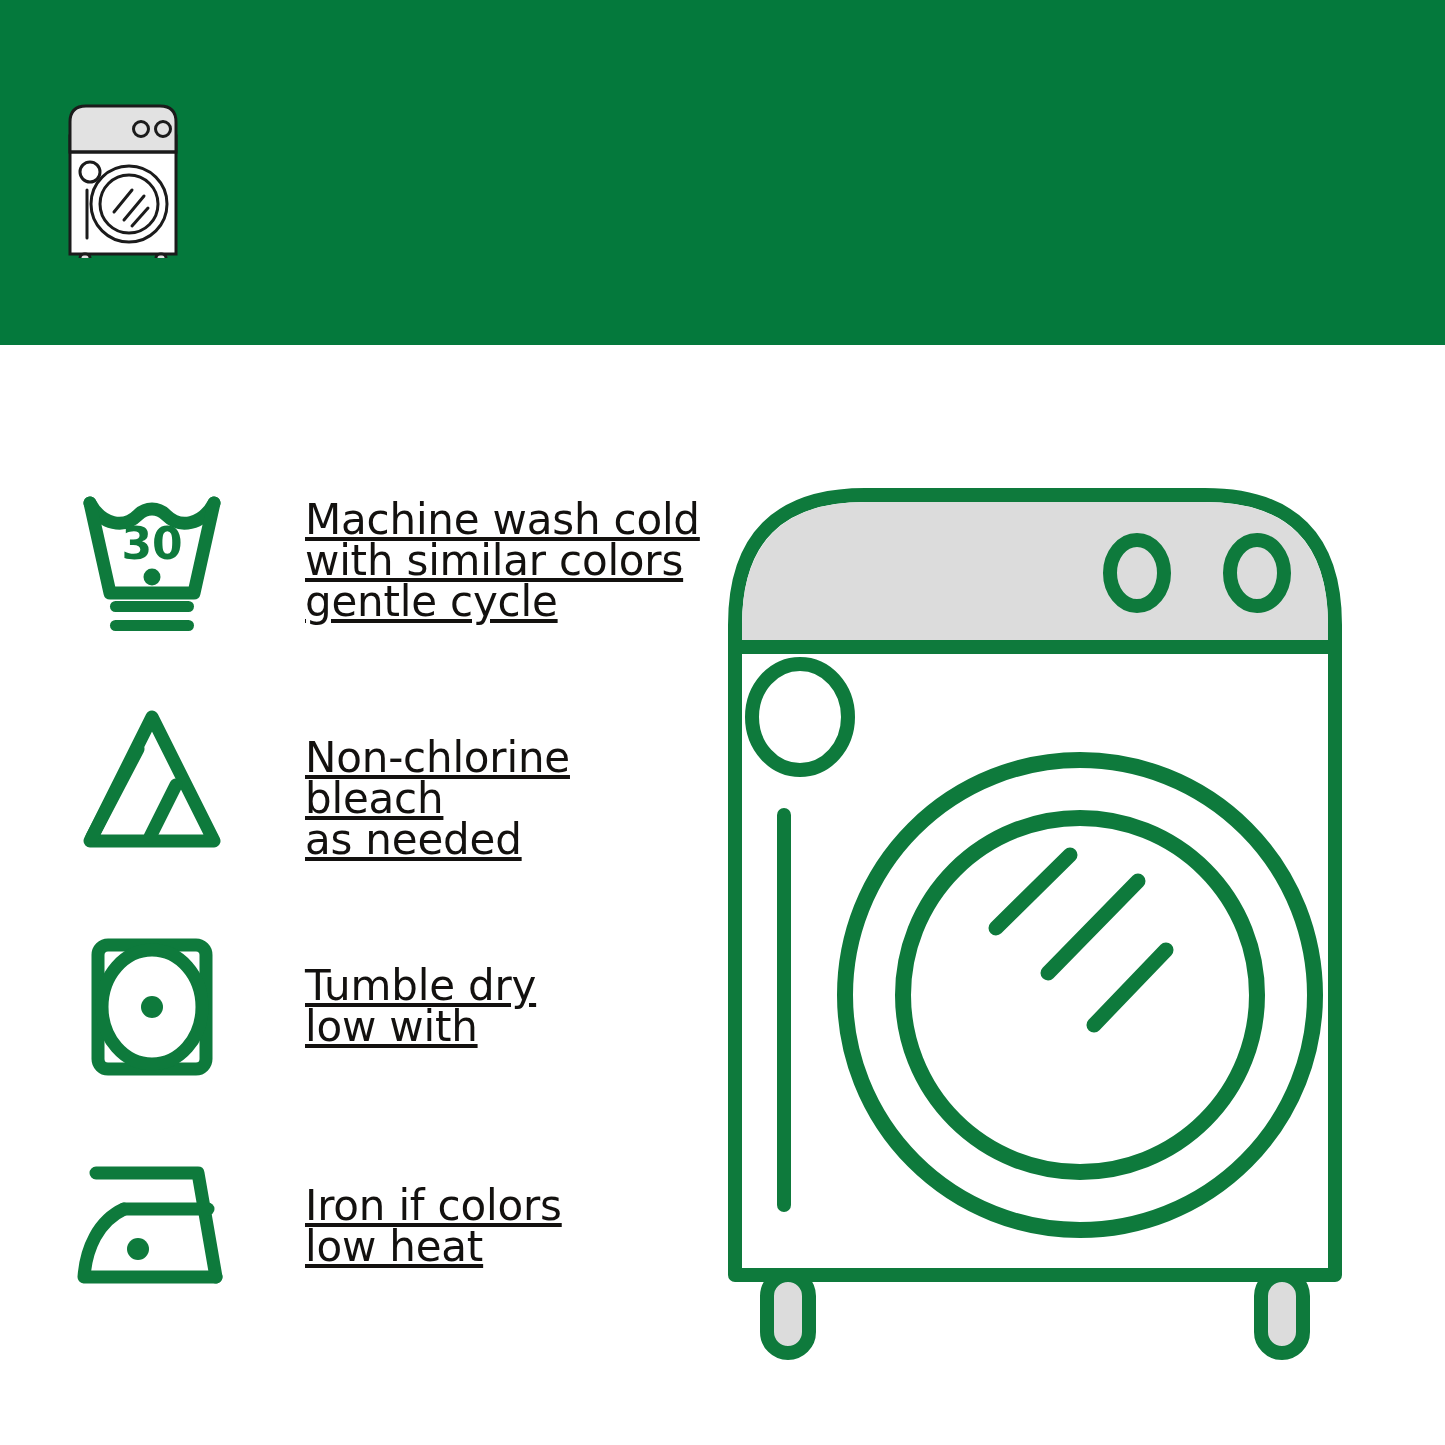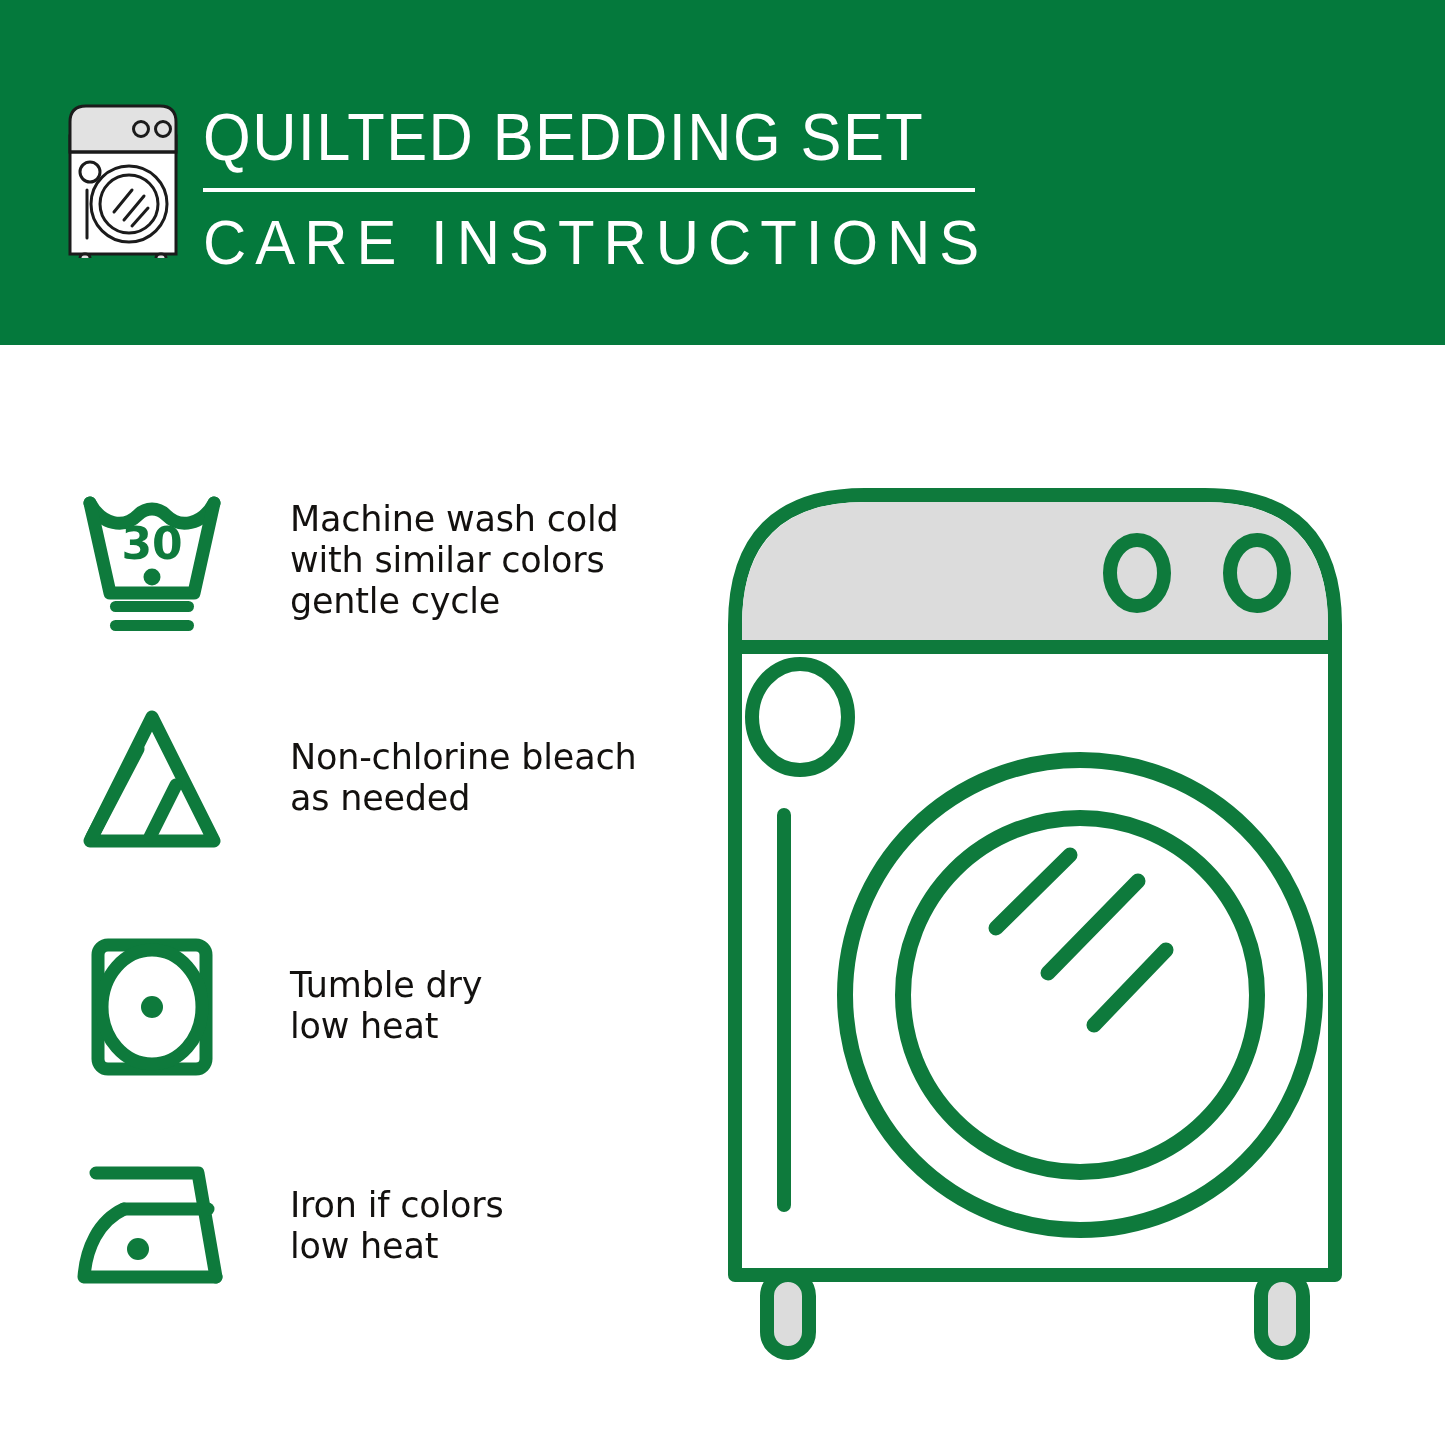--- a/index.html
+++ b/index.html
@@ -88,27 +88,28 @@
   .instr-icon {
     position: absolute;
     left: 72px;
     width: 160px;
     display: flex;
     justify-content: center;
     align-items: center;
   }
   .instr-label {
     position: absolute;
-    left: 290px;
+    left: 305px;
     font-family: "DejaVu Sans", sans-serif;
-    font-size: 35px;
+    font-size: 42px;
     line-height: 41px;
     color: #13110f;
     letter-spacing: -0.2px;
     white-space: pre-line;
+    text-decoration: underline;
   }
 
   
   #row-0 { top: 0px; }
   #row-1 { top: 0px; }
   #row-2 { top: 0px; }
   #row-3 { top: 0px; }
 
   
   .washer {
@@ -145,25 +146,20 @@
         <circle cx="67" cy="104" r="29" fill="none" stroke="#1b1b1b" stroke-width="3"></circle>
         <line x1="52" y1="112" x2="70" y2="90" stroke="#1b1b1b" stroke-width="3" stroke-linecap="round"></line>
         <line x1="62" y1="120" x2="82" y2="96" stroke="#1b1b1b" stroke-width="3" stroke-linecap="round"></line>
         <line x1="70" y1="126" x2="86" y2="108" stroke="#1b1b1b" stroke-width="3" stroke-linecap="round"></line>
 
         <rect x="18" y="154" width="10" height="14" rx="4" fill="#e2e2e2" stroke="#1b1b1b" stroke-width="3"></rect>
         <rect x="94" y="154" width="10" height="14" rx="4" fill="#e2e2e2" stroke="#1b1b1b" stroke-width="3"></rect>
       </svg>
     </div>
 
-    <div class="header-text-block">
-      <div class="title-main">QUILTED BEDDING SET</div>
-      <div class="title-divider"></div>
-      <div class="title-sub">CARE INSTRUCTIONS</div>
-    </div>
 
   </div>
 
   <div class="instructions">
 
     <div class="instr-row" id="row-0" style="top:140px;">
       <div class="instr-icon" style="top:0px;">
         <svg viewBox="0 0 160 150" width="160" height="150" xmlns="http://www.w3.org/2000/svg">
           <g fill="none" stroke="#0E7A3C" stroke-width="13" stroke-linecap="round" stroke-linejoin="round">
 
@@ -202,21 +198,21 @@
       <div class="instr-icon" style="top:0px;">
         <svg viewBox="0 0 160 150" width="160" height="150" xmlns="http://www.w3.org/2000/svg">
           <g fill="none" stroke="#0E7A3C" stroke-width="13" stroke-linejoin="round">
             <rect x="26" y="12" width="108" height="124" rx="10"></rect>
             <ellipse cx="80" cy="74" rx="50" ry="57"></ellipse>
           </g>
           <circle cx="80" cy="74" r="11" fill="#0E7A3C"></circle>
         </svg>
       </div>
       <div class="instr-label" style="top:32px;">Tumble dry
-low heat</div>
+low with</div>
     </div>
 
     <div class="instr-row" id="row-3" style="top:806px;">
       <div class="instr-icon" style="top:0px;">
         <svg viewBox="0 0 160 150" width="160" height="150" xmlns="http://www.w3.org/2000/svg">
           <g fill="none" stroke="#0E7A3C" stroke-width="13" stroke-linecap="round" stroke-linejoin="round">
 
             <path d="M24 22 L126 22 L144 126"></path>
 
             <path d="M52 58 L136 58"></path>

